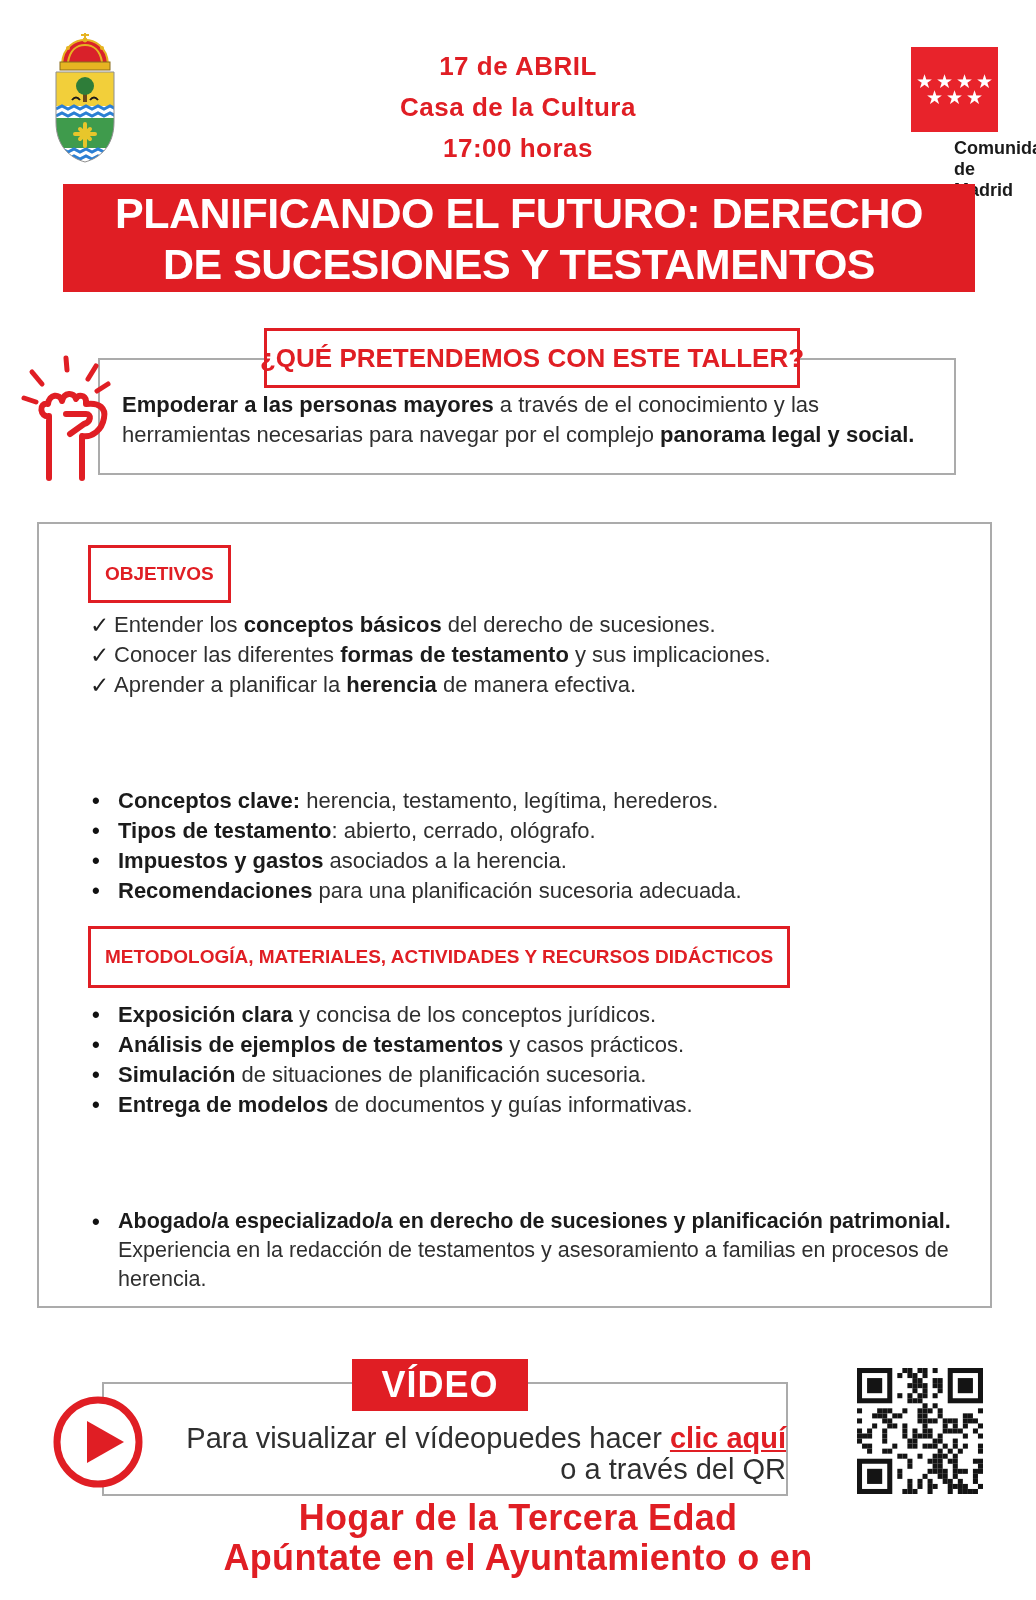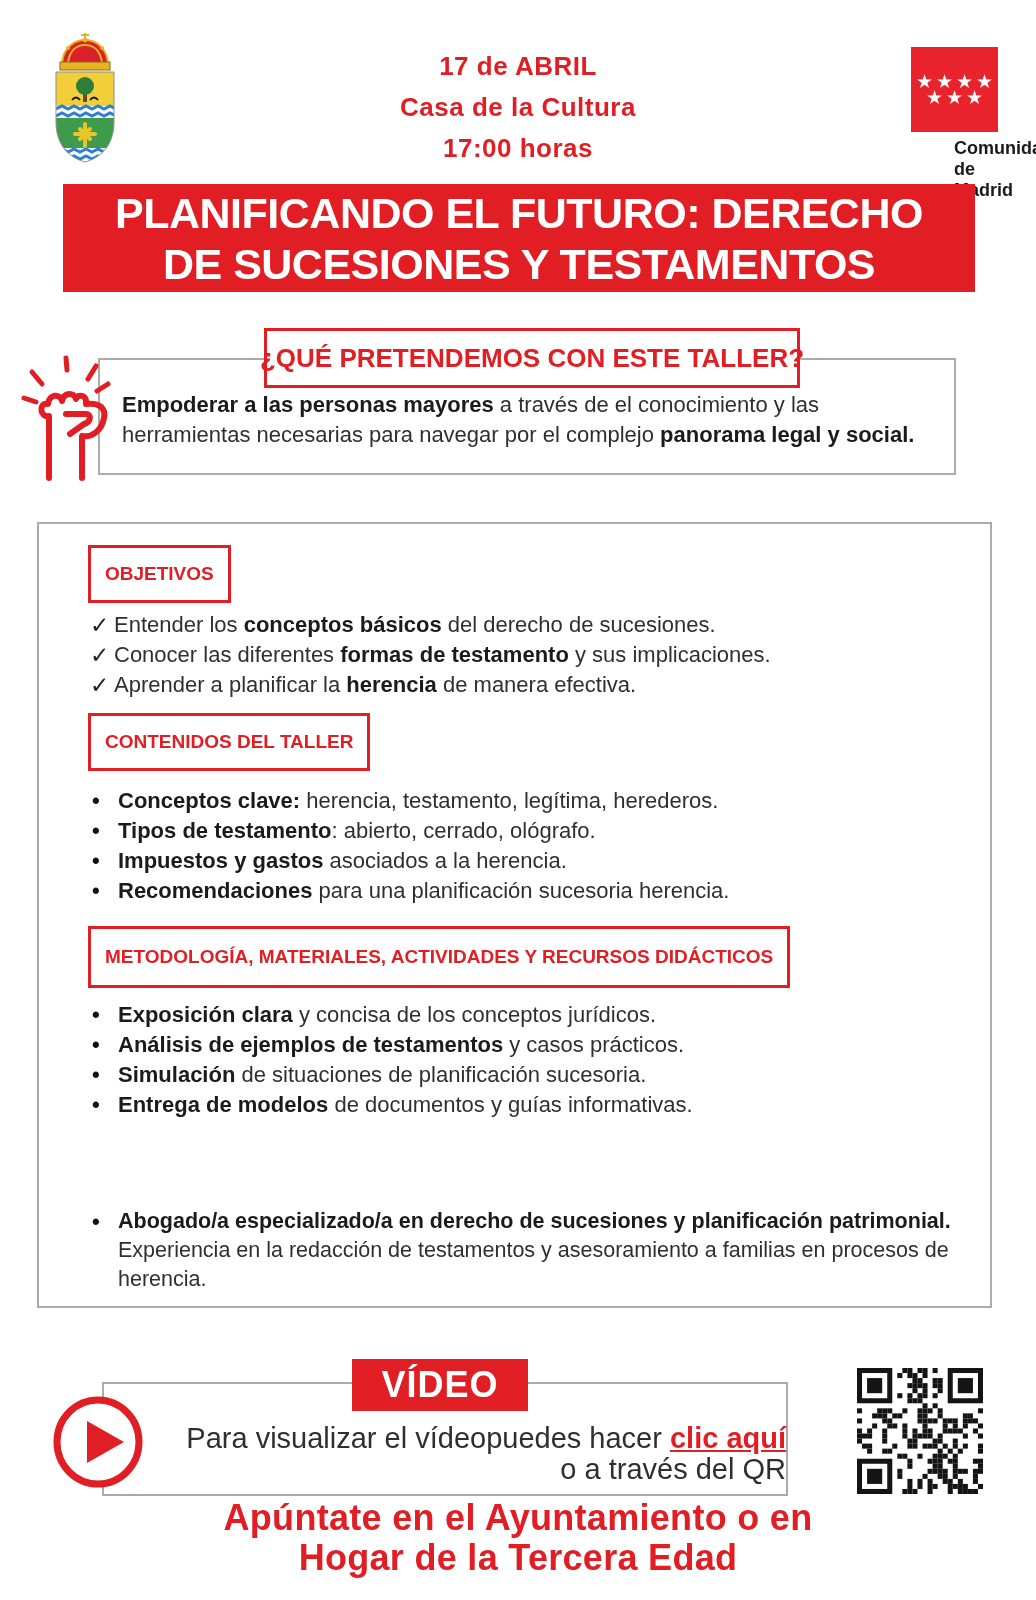--- a/index.html
+++ b/index.html
@@ -152,37 +152,36 @@
       <div class="check-row">
         <span class="check-glyph">✓</span>
         <span><span>Conocer las diferentes </span><span class="seg-b">formas de testamento</span><span> y sus implicaciones.</span></span>
       </div>
       <div class="check-row">
         <span class="check-glyph">✓</span>
         <span><span>Aprender a planificar la </span><span class="seg-b">herencia</span><span> de manera efectiva.</span></span>
       </div>
     </div>
 
-    <div class="red-label" style="position:absolute;left:49px;top:189px;">CONTENIDOS DEL TALLER</div>
     <div style="position:absolute;left:51px;top:262px;width:890px;">
       <div class="bullet-row">
         <span class="bullet-glyph">•</span>
         <span><span class="seg-b">Conceptos clave:</span><span> herencia, testamento, legítima, herederos.</span></span>
       </div>
       <div class="bullet-row">
         <span class="bullet-glyph">•</span>
         <span><span class="seg-b">Tipos de testamento</span><span>: abierto, cerrado, ológrafo.</span></span>
       </div>
       <div class="bullet-row">
         <span class="bullet-glyph">•</span>
         <span><span class="seg-b">Impuestos y gastos</span><span> asociados a la herencia.</span></span>
       </div>
       <div class="bullet-row">
         <span class="bullet-glyph">•</span>
-        <span><span class="seg-b">Recomendaciones</span><span> para una planificación sucesoria herencia.</span></span>
+        <span><span class="seg-b">Recomendaciones</span><span> para una planificación sucesoria adecuada.</span></span>
       </div>
     </div>
 
     <div class="red-label" style="position:absolute;left:49px;top:402px;height:56px;">METODOLOGÍA, MATERIALES, ACTIVIDADES Y RECURSOS DIDÁCTICOS</div>
     <div style="position:absolute;left:51px;top:476px;width:890px;">
       <div class="bullet-row">
         <span class="bullet-glyph">•</span>
         <span><span class="seg-b">Exposición clara</span><span> y concisa de los conceptos jurídicos.</span></span>
       </div>
       <div class="bullet-row">
@@ -411,17 +410,17 @@
       <rect x="10" y="10" width="15" height="15" fill="#141414"></rect>
       <rect x="90" y="0" width="35" height="35" fill="#141414"></rect>
       <rect x="95" y="5" width="25" height="25" fill="#ffffff"></rect>
       <rect x="100" y="10" width="15" height="15" fill="#141414"></rect>
       <rect x="0" y="90" width="35" height="35" fill="#141414"></rect>
       <rect x="5" y="95" width="25" height="25" fill="#ffffff"></rect>
       <rect x="10" y="100" width="15" height="15" fill="#141414"></rect>
     </svg>
 
   <div class="abs footer-cta" style="left:0;top:1498px;">
+    <div>Hogar de la Tercera Edad</div>
     <div>Apúntate en el Ayuntamiento o en</div>
-    <div>Hogar de la Tercera Edad</div>
   </div>
 
 </div>
 
 </body></html>

